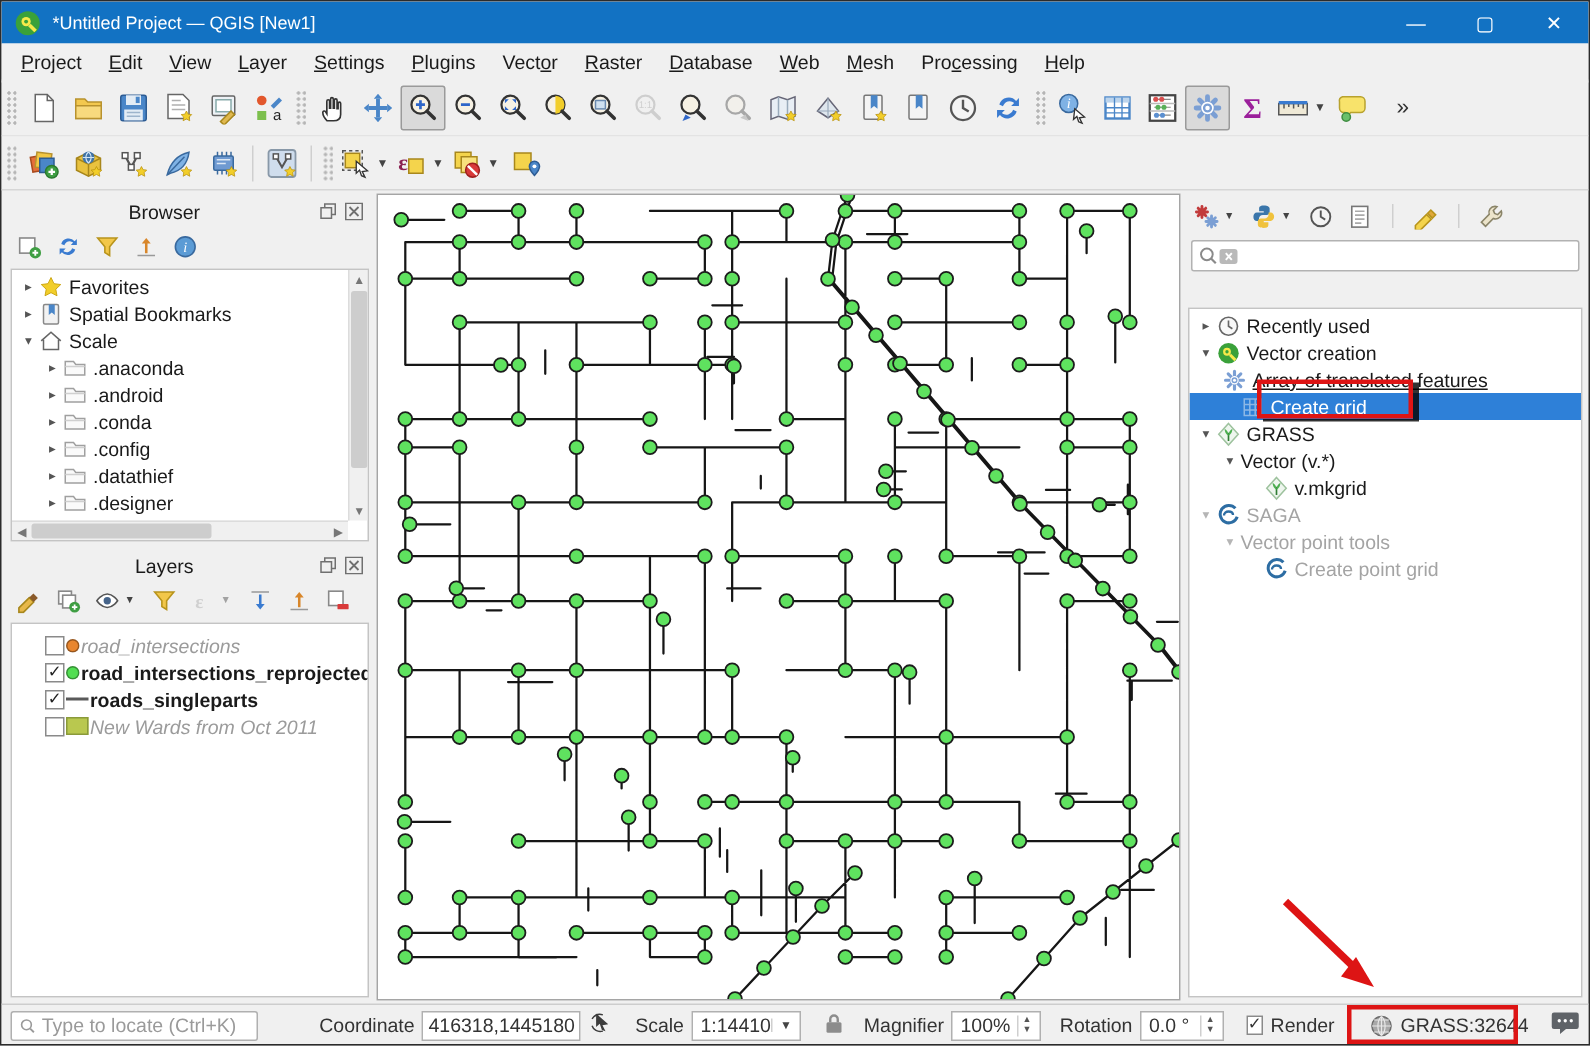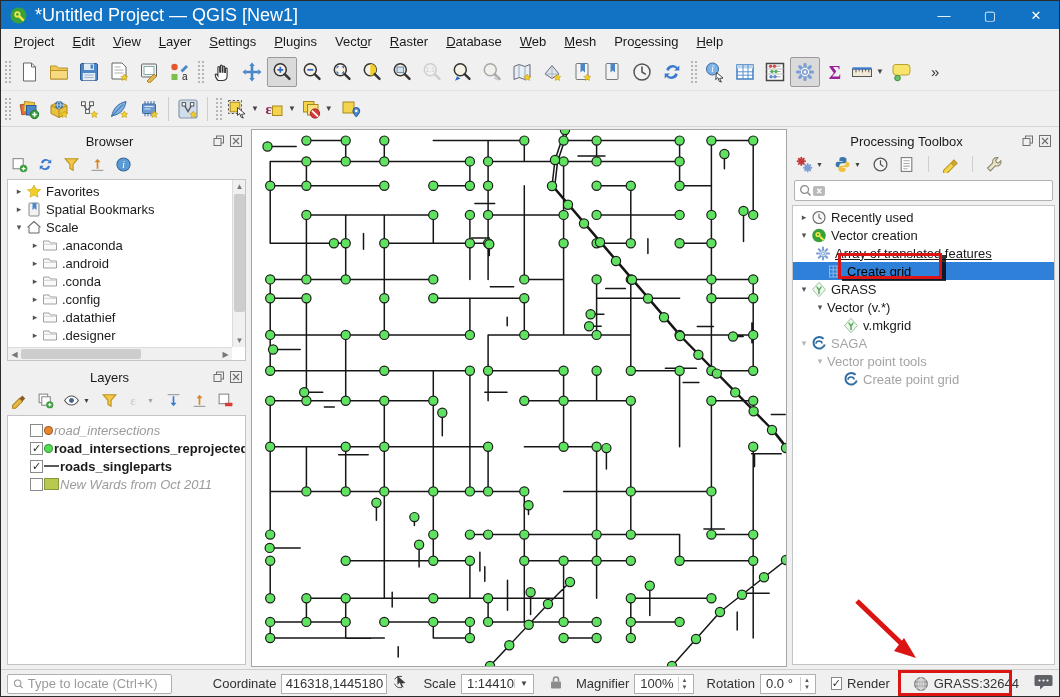--- a/index.html
+++ b/index.html
@@ -4,21 +4,21 @@
 <style>
   * { margin:0; padding:0; box-sizing:border-box; }
   html,body { background:#555; }
   body { font-family:"Liberation Sans", sans-serif; font-size:13px; color:#1a1a1a; }
   #window { position:relative; width:1060px; height:697px; background:#f0f0f0; overflow:hidden;
             border:1px solid #2b2b2b; }
   
   #titlebar { position:absolute; left:0; top:0; width:100%; height:28px; background:#1272c3;
               display:flex; align-items:center; color:#fff; }
   #titlebar .logo { margin:0 8px 0 9px; display:flex; }
-  #titlebar .title { flex:0 0 auto; font-size:18px; }
+  #titlebar .title { flex:0 0 auto; font-size:12px; }
   #titlebar .winbtns { margin-left:auto; display:flex; height:100%; }
   .winbtn { width:46px; height:100%; display:flex; align-items:center; justify-content:center;
             color:#fff; font-size:13px; }
   
   #menubar { position:absolute; left:0; top:28px; width:100%; height:26px; background:#f0f0f0;
              display:flex; align-items:center; padding-left:4px; border-bottom:1px solid #d8d8d8; }
   .menu-item { padding:0 9px; line-height:23px; }
   .menu-item u { text-decoration:underline; }
   
   .toolbar { position:absolute; left:0; width:100%; display:flex; align-items:center; background:#f0f0f0; }
@@ -47,21 +47,21 @@
   #layers-panel    { left:4px;  top:366px; width:243px; height:300px; }
   #layers-panel .panel-content { top:48px; }
   #processing-panel{ left:789px; top:130px; width:267px; height:536px; }
   #processing-panel .panel-content { top:74px; }
   
   .tree { padding-top:2px; }
   .tree-row { height:18px; display:flex; align-items:center; white-space:nowrap; }
   .tree-arrow { width:14px; text-align:center; font-size:9px; color:#555; flex:0 0 14px; }
   .tree-icon { width:16px; display:flex; justify-content:center; margin-right:4px; flex:0 0 16px; }
   .tree-label {}
-  .tree-row.selected { background:#2e80d8; color:#000000; }
+  .tree-row.selected { background:#2e80d8; color:#ffffff; }
   .tree-row.muted .tree-label { color:#a4a4a4; }
   .tree-row.muted .tree-arrow { color:#b5b5b5; }
   .tree-row .u { text-decoration:underline; }
   
   .vscroll { position:absolute; top:0; right:0; width:13px; bottom:13px; background:#f0f0f0; border-left:1px solid #dcdcdc; }
   .hscroll { position:absolute; left:0; right:13px; bottom:0; height:13px; background:#f0f0f0; border-top:1px solid #dcdcdc; display:flex; }
   .sc-btn { color:#777; font-size:8px; display:flex; align-items:center; justify-content:center; }
   .vscroll .sc-btn { height:13px; width:13px; }
   .vscroll .thumb { position:absolute; top:14px; left:1px; width:11px; height:118px; background:#cdcdcd; border-radius:2px; }
   .vscroll .sc-down { position:absolute; bottom:0; }
@@ -898,35 +898,20 @@
         <circle cx="420.0" cy="536.0" r="4.6" fill="#5fe25f" stroke="#1c1c1c" stroke-width="1.2"></circle>
         <circle cx="238.0" cy="536.0" r="4.6" fill="#5fe25f" stroke="#1c1c1c" stroke-width="1.2"></circle>
         <circle cx="257.3" cy="515.3" r="4.6" fill="#5fe25f" stroke="#1c1c1c" stroke-width="1.2"></circle>
         <circle cx="276.7" cy="494.7" r="4.6" fill="#5fe25f" stroke="#1c1c1c" stroke-width="1.2"></circle>
         <circle cx="296.0" cy="474.0" r="4.6" fill="#5fe25f" stroke="#1c1c1c" stroke-width="1.2"></circle>
         <circle cx="318.0" cy="452.0" r="4.6" fill="#5fe25f" stroke="#1c1c1c" stroke-width="1.2"></circle>
       </svg>
   </div>
 
   <div id="processing-panel" class="panel">
-    <div class="panel-title">
-      <span class="pt-label">Processing Toolbox</span>
-      <span class="pt-btn">
-          <svg width="12" height="12" viewBox="0 0 12 12">
-            <rect x="3.5" y="1" width="7" height="7" fill="none" stroke="#707070"></rect>
-            <rect x="1" y="3.5" width="7" height="7" fill="#f0f0f0" stroke="#707070"></rect>
-          </svg>
-        </span>
-      <span class="pt-btn">
-          <svg width="12" height="12" viewBox="0 0 12 12">
-            <rect x="0.5" y="0.5" width="11" height="11" fill="none" stroke="#707070"></rect>
-            <path d="M3 3l6 6M9 3l-6 6" stroke="#707070" stroke-width="1.2"></path>
-          </svg>
-        </span>
-    </div>
     <div class="panel-toolbar" id="processing-toolbar">
         <span style="display: flex; align-items: center;">
           <svg width="17" height="17" viewBox="0 0 16 16">
             <g stroke="#c23b3b" stroke-width="1.8" stroke-linecap="round">
               <path d="M5 1.5v7M1.5 5h7M2.6 2.6l4.8 4.8M7.4 2.6L2.6 7.4"></path>
             </g>
             <circle cx="5" cy="5" r="1.6" fill="#c23b3b"></circle>
             <g stroke="#7b9fd4" stroke-width="1.8" stroke-linecap="round">
               <path d="M11 7.5v7M7.5 11h7M8.6 8.6l4.8 4.8M13.4 8.6l-4.8 4.8"></path>
             </g>

